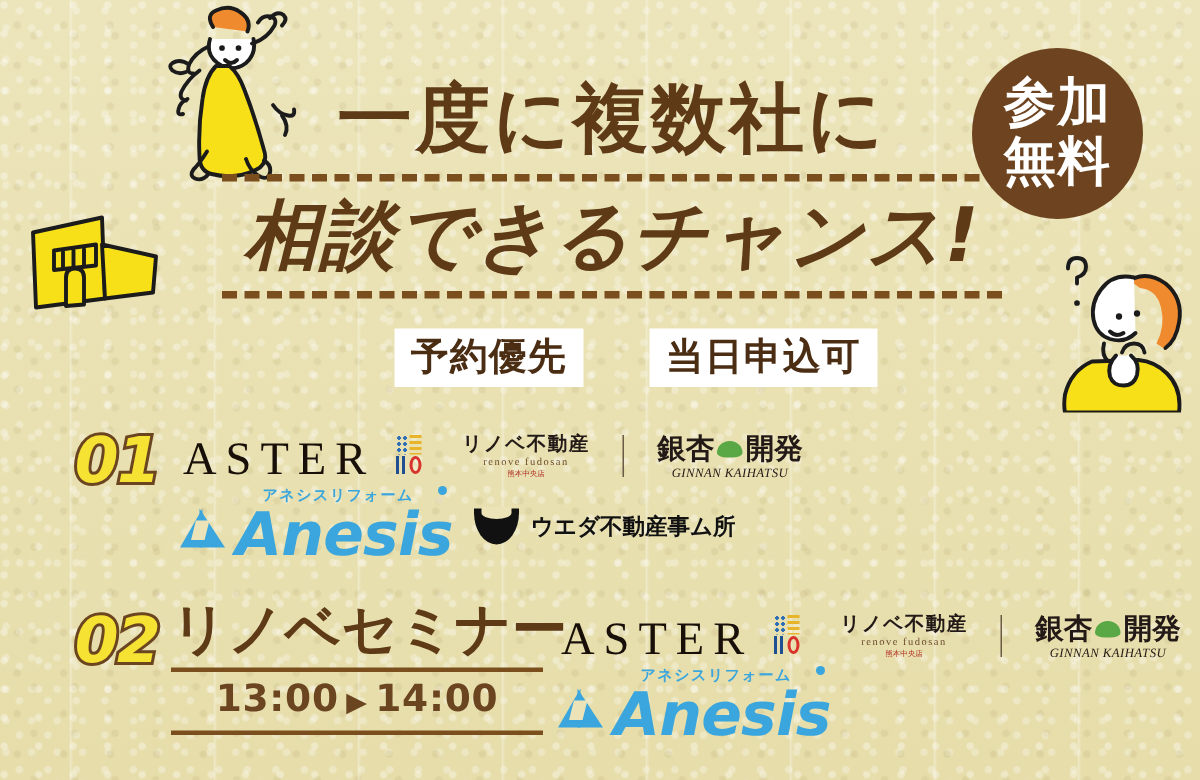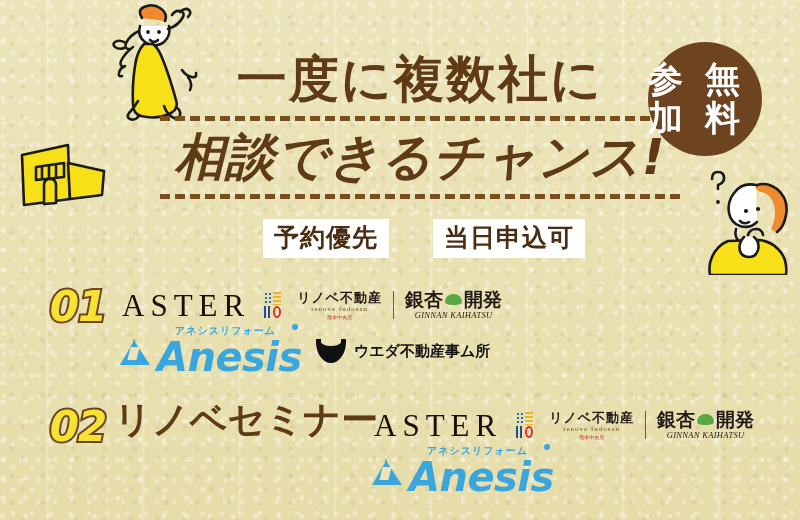--- a/index.html
+++ b/index.html
@@ -43,21 +43,21 @@
 
   
   .illus { position: absolute; pointer-events: none; }
   #girl-jump  { left: 98px;  top: 2px;   width: 122px; height: 128px; }
   #house-icon { left: 8px;   top: 133px; width: 104px; height: 84px; }
   #girl-think { left: 698px; top: 163px; width: 102px; height: 112px; }
 
   
   #headline {
     position: absolute;
-    left: 160px;
+    left: 148px;
     top: 48px;
     width: 520px;
   }
   .head-line {
     color: #5e3a16;
     font-size: 50px;
     line-height: 62px;
     font-weight: 700;
     letter-spacing: 2px;
     white-space: nowrap;
@@ -71,27 +71,27 @@
     border-top: 5px dashed #7a4e1d;
     margin: 6px 0 5px 0;
   }
   #dash-top { width: 520px; }
   #dash-bottom { width: 520px; }
 
   
   #free-badge {
     position: absolute;
     left: 648px;
-    top: 42px;
+    top: 32px;
     width: 114px;
     height: 114px;
     border-radius: 50%;
     background: #6e4420;
     display: flex;
-    flex-direction: row;
+    flex-direction: column;
     align-items: center;
     justify-content: center;
   }
   #free-badge .bline {
     color: #ffffff;
     font-size: 35px;
     line-height: 39px;
     font-weight: 700;
     letter-spacing: 1px;
     font-family: "DejaVu Sans", "Liberation Sans", sans-serif;
@@ -196,21 +196,21 @@
   .logo-aster {
     color: #181008;
     font-family: "Liberation Serif", "DejaVu Serif", serif;
     font-size: 31px;
     line-height: 31px;
     letter-spacing: 6px;
     padding-left: 2px;
   }
 
   
-  .logo-renove { display: flex; align-items: center; gap: 7px; }
+  .logo-renove { display: flex; gap: 18px; }
   .renove-mark {
     width: 26px; height: 26px;
     display: grid;
     grid-template-columns: repeat(3, 1fr);
     grid-template-rows: repeat(2, 1fr);
     gap: 1px;
   }
   .rm-cell { width: 100%; height: 100%; }
   .rm-dots {
     background-image:
@@ -488,20 +488,23 @@
         </div>
       </div>
 
     </div>
   </div>
 
   <div class="event-row" id="event-row-1">
     <div class="event-num">02</div>
     <div class="event-main">
       <div class="event-title">リノベセミナー</div>
+      <div class="event-time-box">
+        <span class="event-time">13:00</span><span class="event-time time-arrow">▶</span><span class="event-time">14:00</span>
+      </div>
     </div>
     <div class="logo-area">
 
       <div class="logo-line">
         <div class="logo-aster">ASTER</div>
 
         <div class="logo-renove">
           <div class="renove-mark">
             <div class="rm-cell rm-dots"></div>
             <div class="rm-cell rm-bars"></div>

